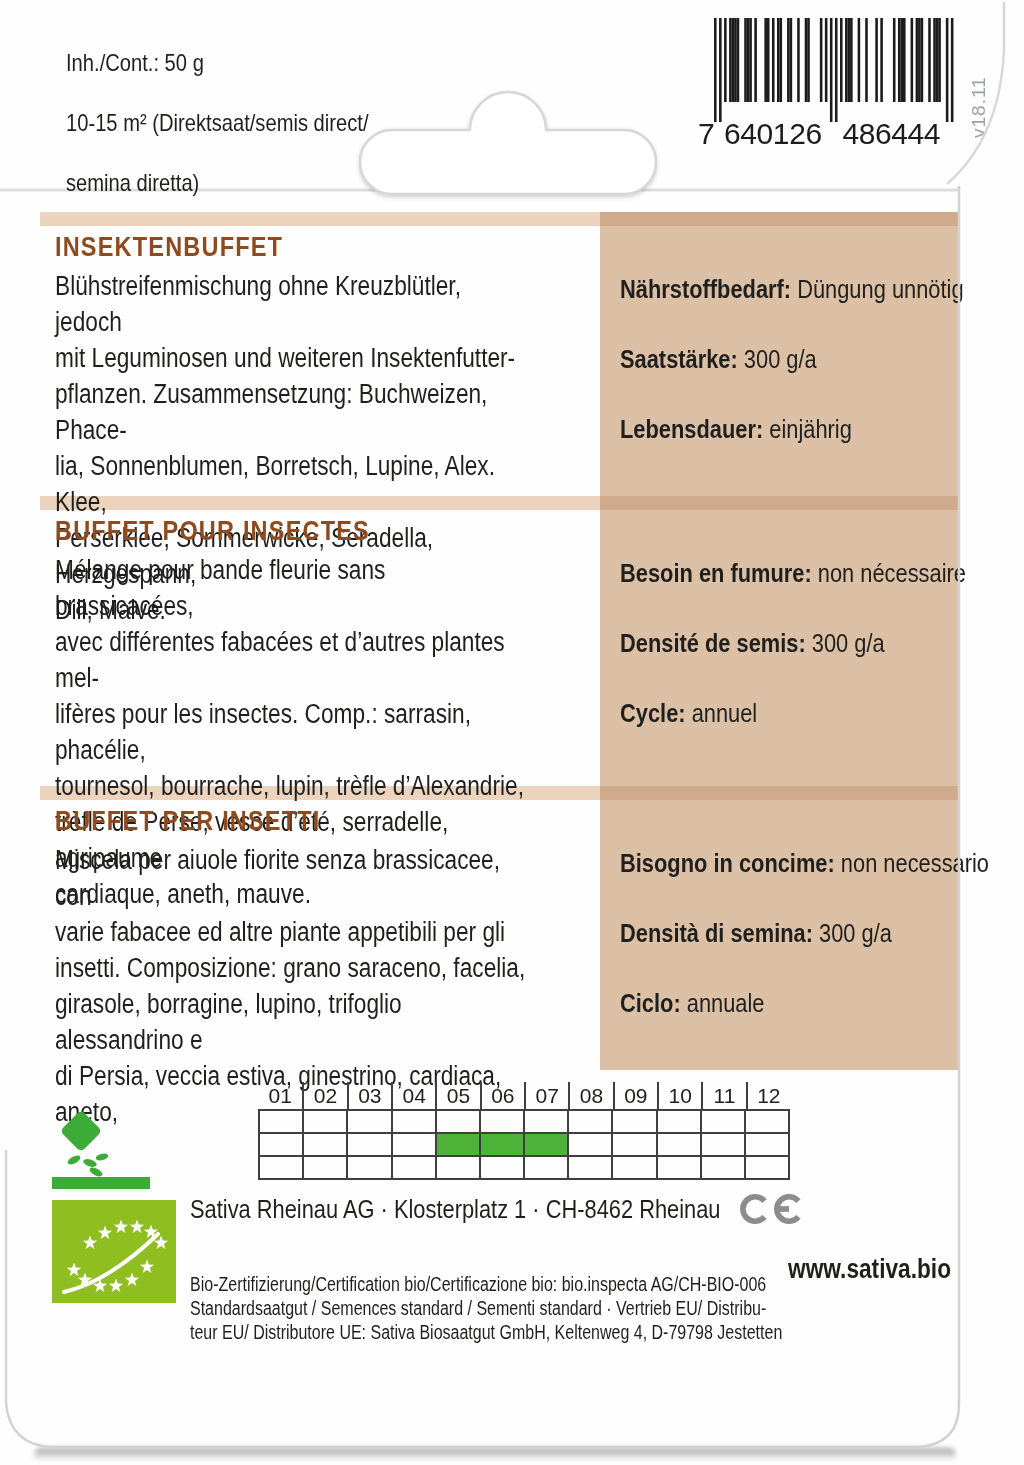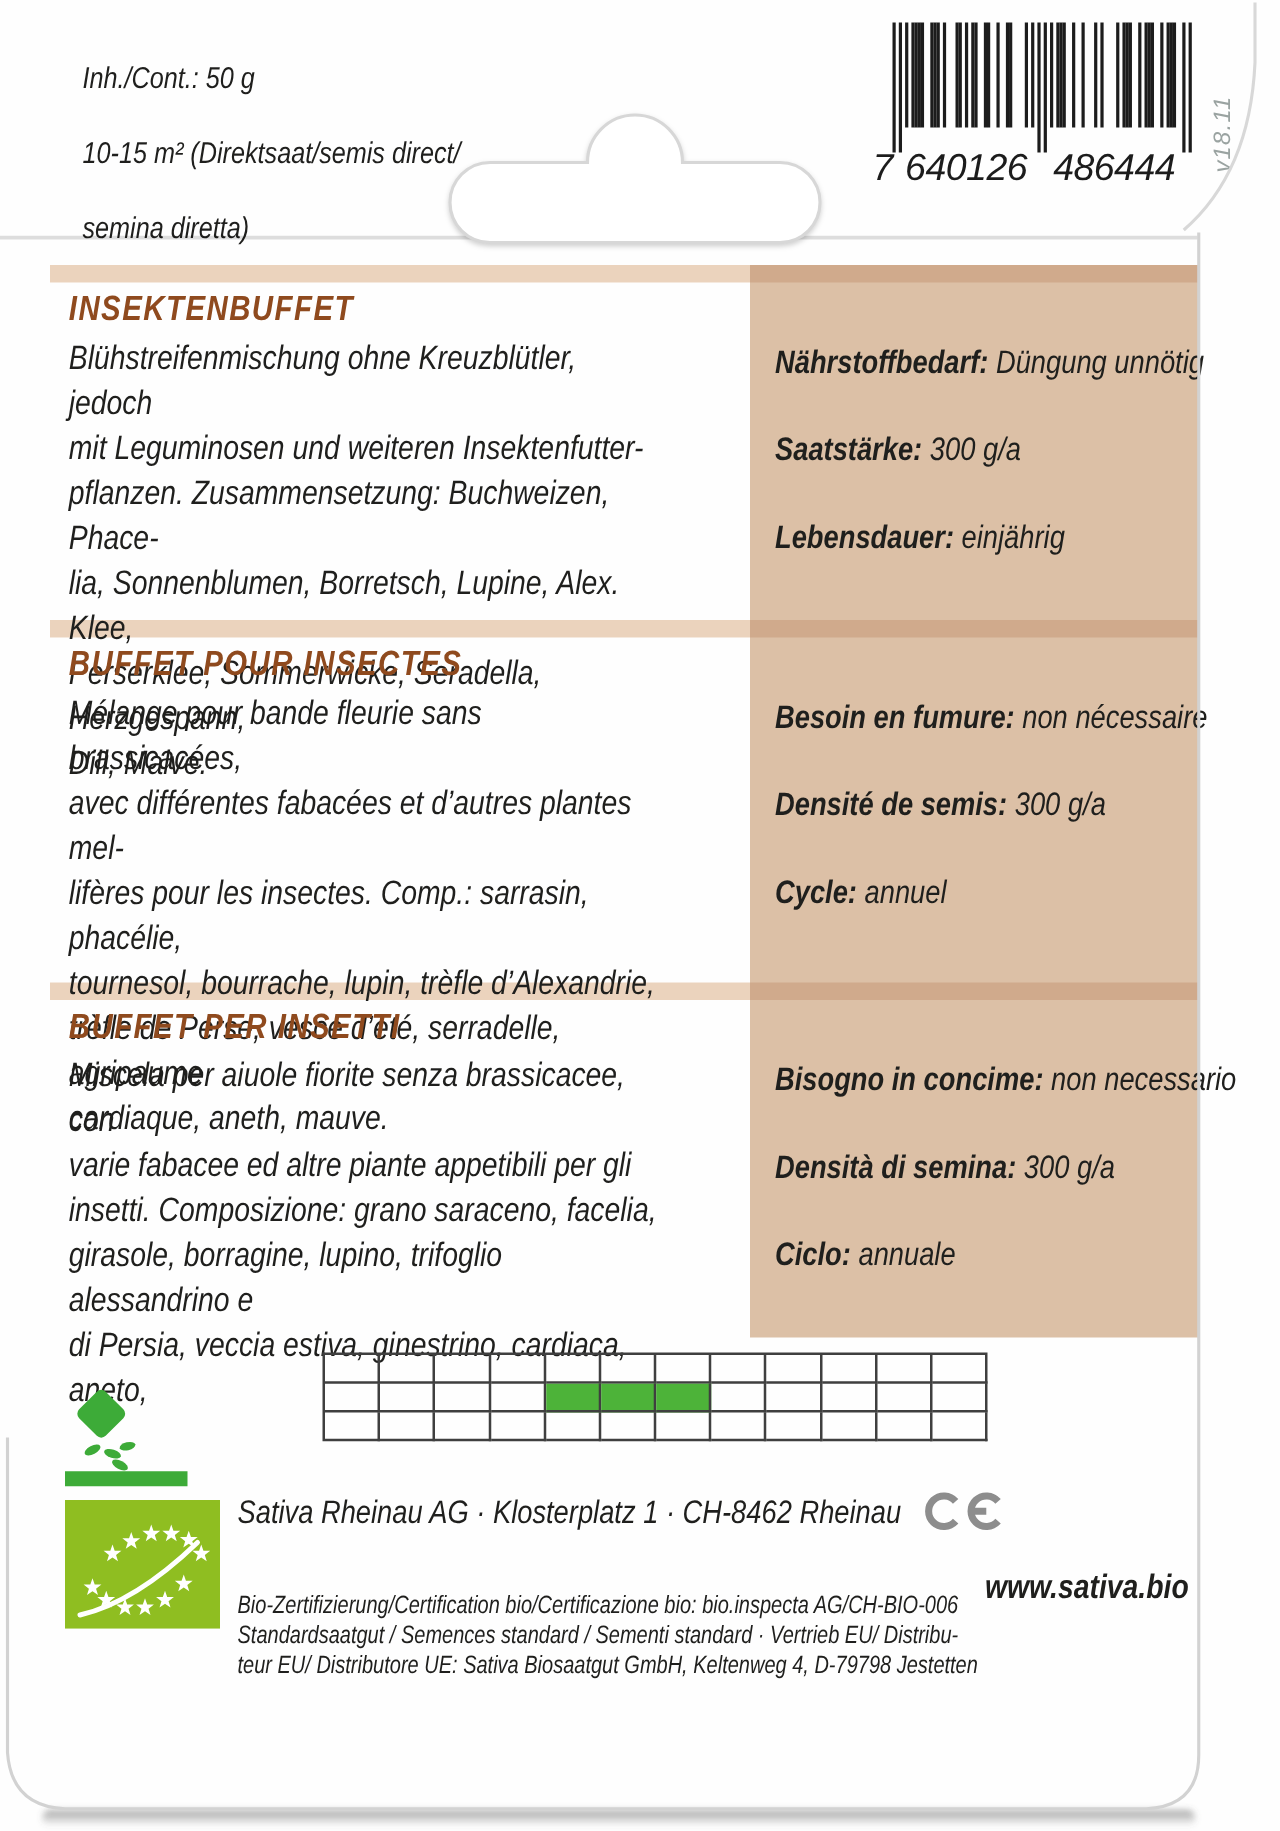--- a/index.html
+++ b/index.html
@@ -14,21 +14,20 @@
     --ce-gray:#8d8d8d;
     --grid-line:#3f3f3f;
     --version-gray:#9aa3a1;
   }
   *{margin:0;padding:0;box-sizing:border-box}
   html,body{background:#ffffff}
   .page{
     position:relative;width:1024px;height:1465px;overflow:hidden;
     background:#fefefe;color:var(--text-dark);
     font-family:"Liberation Sans", sans-serif;
-    font-style:italic;
   }
   .abs{position:absolute}
   .cond{transform:scaleX(.84);transform-origin:left top;white-space:pre-line}
   .nowrap{white-space:nowrap}
 
   .meta{font-size:24px;line-height:30px}
 
   .version{
     writing-mode:vertical-rl;transform:rotate(180deg);
     font-size:19px;color:var(--version-gray);letter-spacing:1px;
@@ -176,20 +175,34 @@
 insetti. Composizione: grano saraceno, facelia,
 girasole, borragine, lupino, trifoglio alessandrino e
 di Persia, veccia estiva, ginestrino, cardiaca, aneto,</div>
   <div class="abs info-box cond" style="left:620px;top:811px">
     <div class="info-row"><span class="b">Bisogno in concime:</span> <span>non necessario</span></div>
     <div class="info-row"><span class="b">Densità di semina:</span> <span>300 g/a</span></div>
     <div class="info-row"><span class="b">Ciclo:</span> <span>annuale</span></div>
   </div>
 
   <div class="abs" style="left:258px;top:1082px">
+    <div class="cal-head">
+        <span class="cal-m">01</span>
+        <span class="cal-m">02</span>
+        <span class="cal-m">03</span>
+        <span class="cal-m">04</span>
+        <span class="cal-m">05</span>
+        <span class="cal-m">06</span>
+        <span class="cal-m">07</span>
+        <span class="cal-m">08</span>
+        <span class="cal-m">09</span>
+        <span class="cal-m">10</span>
+        <span class="cal-m">11</span>
+        <span class="cal-m">12</span>
+      </div>
     <div class="cal-grid">
         <div class="cal-cell"></div>
         <div class="cal-cell"></div>
         <div class="cal-cell"></div>
         <div class="cal-cell"></div>
         <div class="cal-cell"></div>
         <div class="cal-cell"></div>
         <div class="cal-cell"></div>
         <div class="cal-cell"></div>
         <div class="cal-cell"></div>

